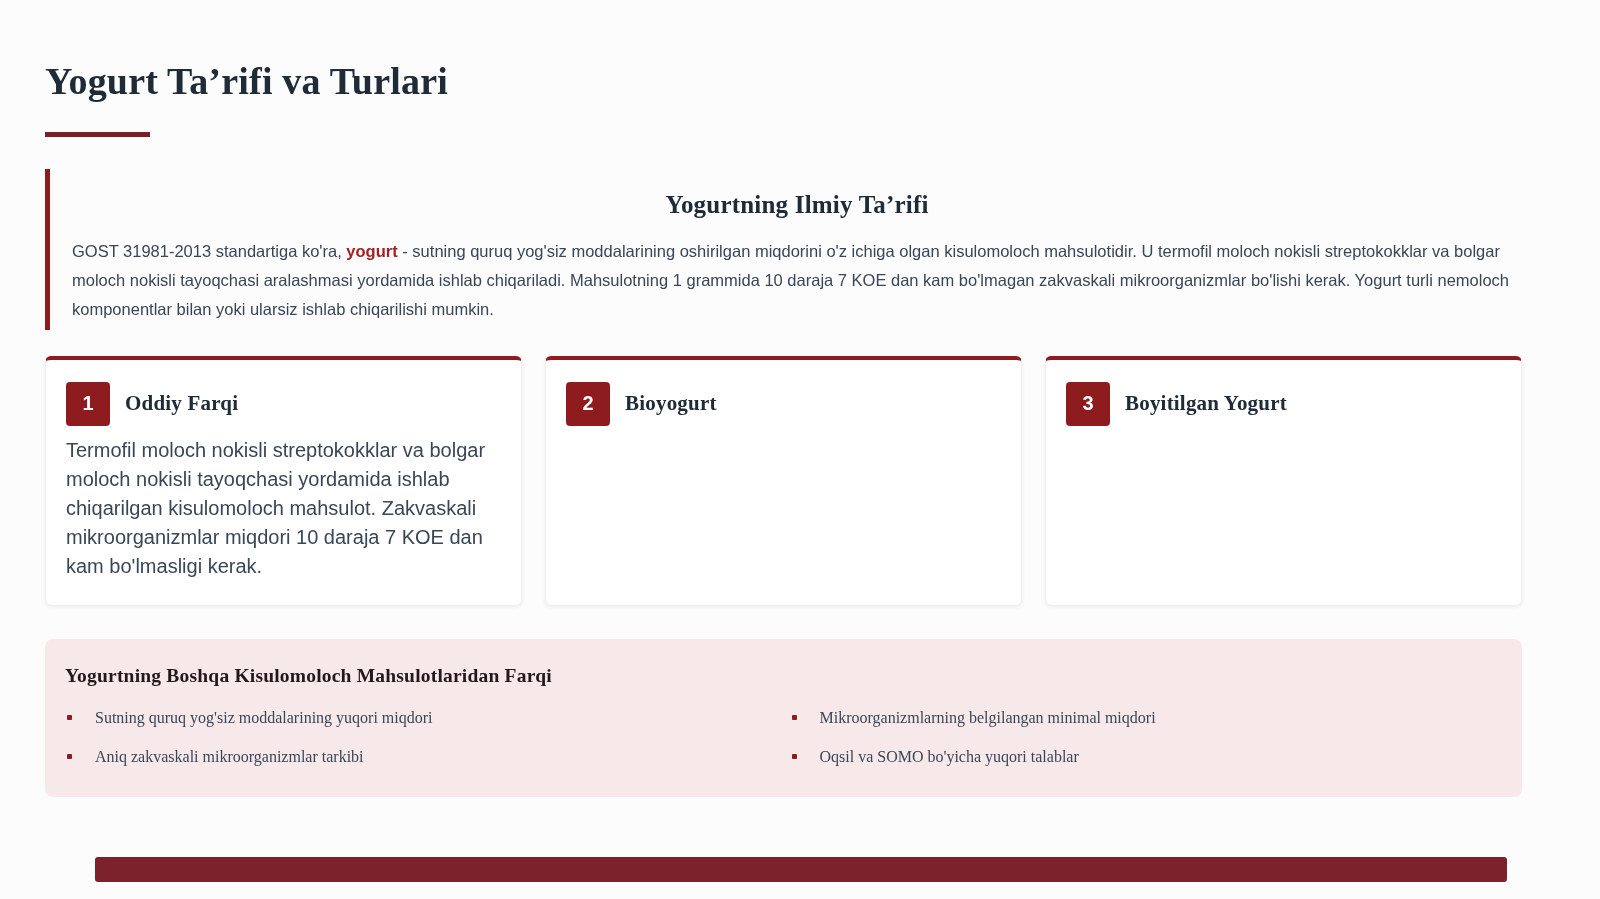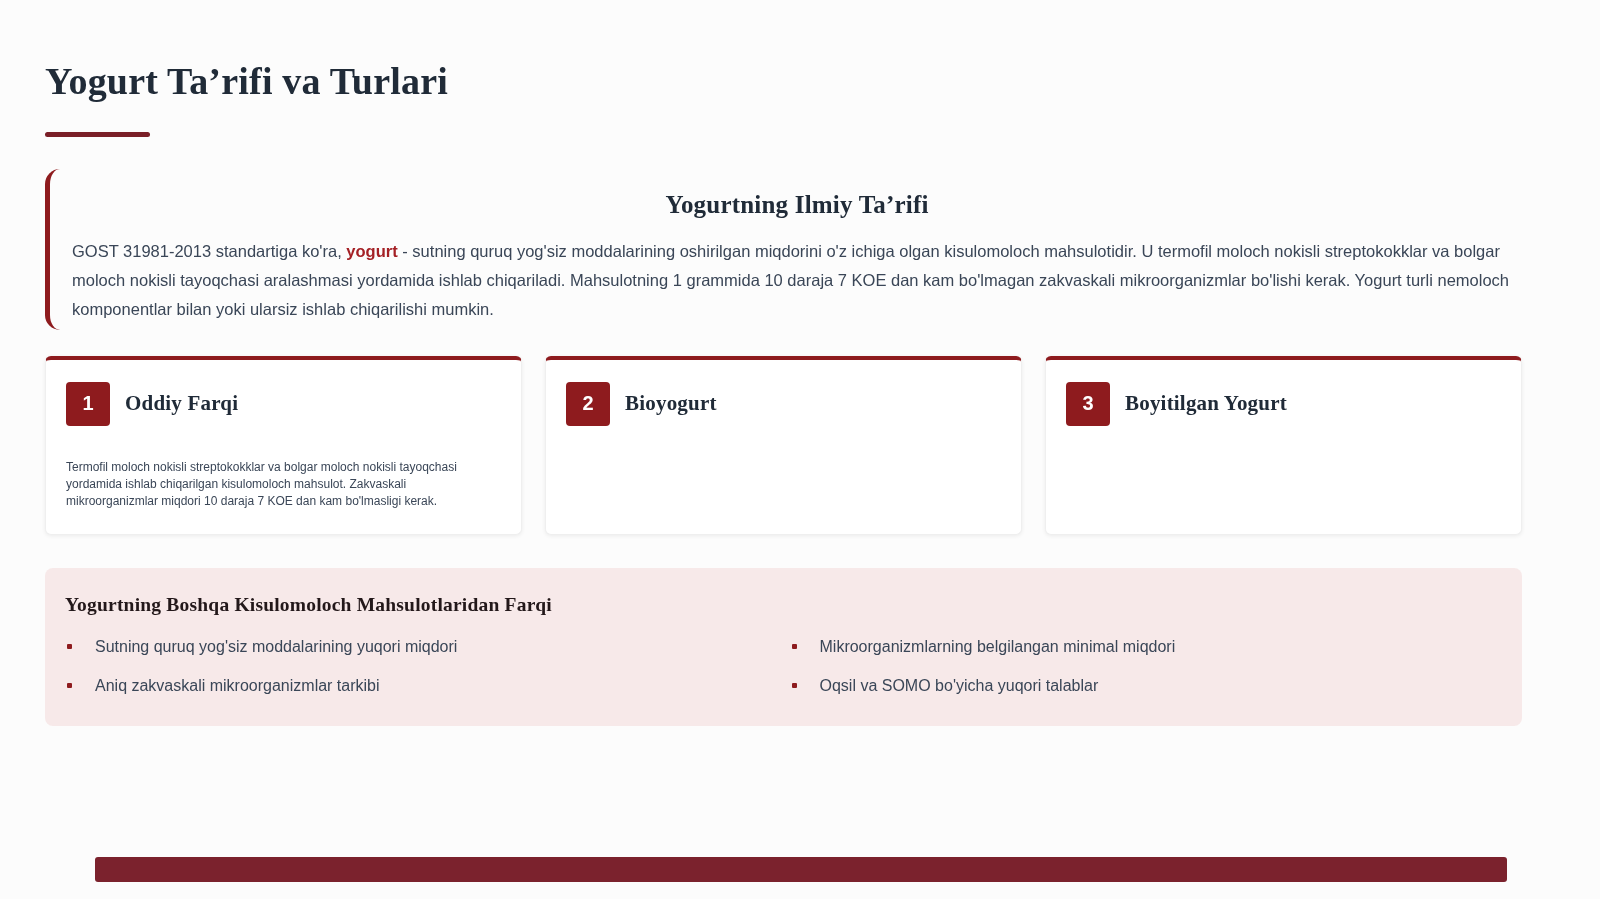--- a/index.html
+++ b/index.html
@@ -6,21 +6,21 @@
     --accent:#8E1B1E;
     --accent-dark:#7A1F27;
     --highlight:#A42025;
     --pink:#F7E9E9;
     --bar:#7B222D;
     --heading:#202B38;
     --body:#3A4657;
     --page-bg:#FCFCFC;
     --card-bg:#FFFFFF;
   }
-  *{box-sizing:border-box;margin:0;padding:0;border-radius:15px;}
+  *{box-sizing:border-box;margin:0;padding:0;}
   html,body{width:1600px;height:899px;}
   body{
     position:relative;
     background:var(--page-bg);
     font-family:"Liberation Sans","DejaVu Sans",sans-serif;
     color:var(--body);
     overflow:hidden;
   }
   .content{
     padding:60px 78px 0 45px;
@@ -95,43 +95,44 @@
     flex:0 0 auto;
   }
   .card-title{
     font-family:"Liberation Serif","DejaVu Serif",serif;
     font-weight:600;
     font-size:21px;
     color:var(--heading);
     letter-spacing:0.2px;
   }
   .card-body{
-    margin-top:33px;
-    font-size:12px;
-    line-height:17px;
+    margin-top:10px;
+    font-size:20px;
+    line-height:29px;
   }
   
   .diff{
     margin-top:33px;
     background:var(--pink);
     border-radius:8px;
     padding:26px 20px 20px 20px;
   }
   .diff h3{
     font-family:"Liberation Serif","DejaVu Serif",serif;
     font-weight:700;
     font-size:19.5px;
     color:#23181a;
     letter-spacing:0.2px;
   }
   .diff-cols{
     margin-top:12px;
     display:grid;
     grid-template-columns:1fr 1fr;
     column-gap:12px;
+    font-family:Liberation Serif, serif;
   }
   .diff ul{list-style:none;}
   .diff li{
     display:flex;
     align-items:baseline;
     padding:8px 0 9px 2px;
     font-size:16px;
     line-height:22px;
   }
   .dot{

